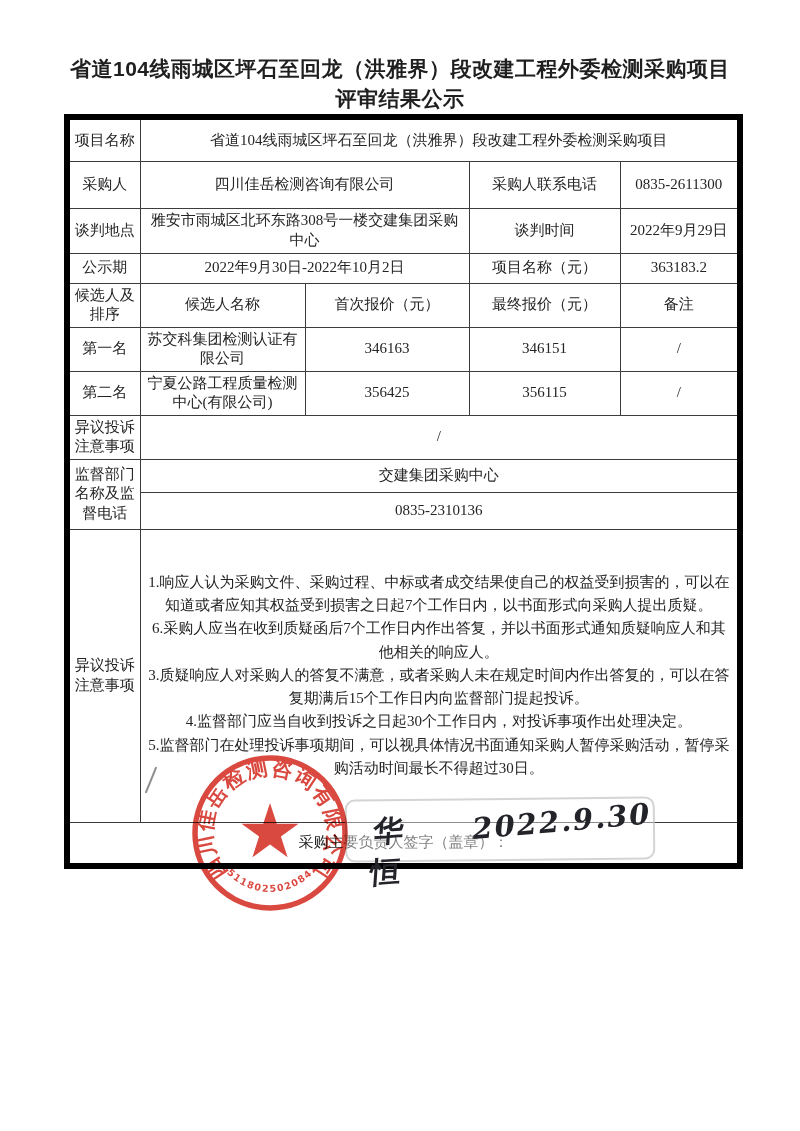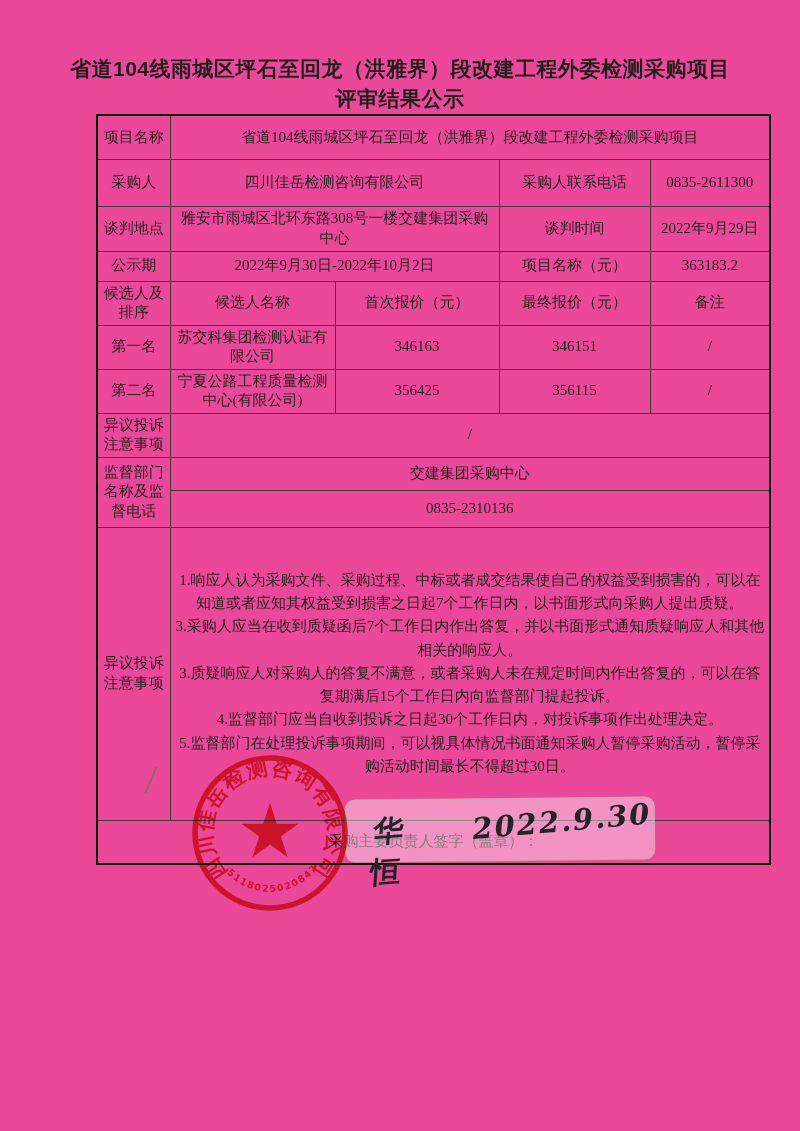--- a/index.html
+++ b/index.html
@@ -1,32 +1,31 @@
 <!DOCTYPE html>
 <html style="--stamp-ink: #d6352b;"><head>
 <meta charset="utf-8">
 <style>
   html,body{margin:0;padding:0;background:#e8e8e8;}
   .page{
     position:relative;width:800px;height:1131px;margin:0 auto;
-    background:#ec4899;overflow:hidden;
+    background:#ffffff;overflow:hidden;
     font-family:"Liberation Serif","DejaVu Serif",serif;color:#262626;
   }
   .doc-title{
     position:absolute;top:54px;left:0;width:100%;box-sizing:border-box;
     padding:0 62px;margin:0;text-align:center;
     font-family:"Liberation Sans","DejaVu Sans",sans-serif;
     font-size:21px;line-height:1.45;font-weight:700;color:#1f1f1f;
     letter-spacing:.5px;
   }
   table.result{
     position:absolute;left:64px;top:114px;width:673px;
     border-collapse:collapse;table-layout:fixed;
-    border:2px solid #000000;
-    margin-left:32px;
+    border:6px solid #000000;
   }
   table.result td{
     border:1.5px solid #3c3c3c;
     text-align:center;vertical-align:middle;
     font-size:15px;line-height:1.3;padding:2px 4px;
     color:#242424;overflow:hidden;
   }
   td.lab{padding:2px 3px;}
   tr.r1{height:44px;} tr.r2{height:47px;} tr.r3{height:45px;}
   tr.r4{height:30px;} tr.r5{height:35px;} tr.r6{height:43px;}
@@ -135,21 +134,21 @@
         <td class="lab" rowspan="2">监督部门名称及监督电话</td>
         <td colspan="4">交建集团采购中心</td>
       </tr>
       <tr class="r9b">
         <td colspan="4">0835-2310136</td>
       </tr>
       <tr class="r10">
         <td class="lab">异议投诉注意事项</td>
         <td colspan="4" class="objection-cell">
           <p>1.响应人认为采购文件、采购过程、中标或者成交结果使自己的权益受到损害的，可以在知道或者应知其权益受到损害之日起7个工作日内，以书面形式向采购人提出质疑。</p>
-          <p>3.采购人应当在收到质疑函后7个工作日内作出答复，并以书面形式通知质疑响应人和其他相关的响应人。</p>
+          <p>6.采购人应当在收到质疑函后7个工作日内作出答复，并以书面形式通知质疑响应人和其他相关的响应人。</p>
           <p>3.质疑响应人对采购人的答复不满意，或者采购人未在规定时间内作出答复的，可以在答复期满后15个工作日内向监督部门提起投诉。</p>
           <p>4.监督部门应当自收到投诉之日起30个工作日内，对投诉事项作出处理决定。</p>
           <p>5.监督部门在处理投诉事项期间，可以视具体情况书面通知采购人暂停采购活动，暂停采购活动时间最长不得超过30日。</p>
         </td>
       </tr>
       <tr class="r11">
         <td colspan="5" class="sign-cell">采购主要负责人签字（盖章）：</td>
       </tr>
     </tbody>
   </table>

